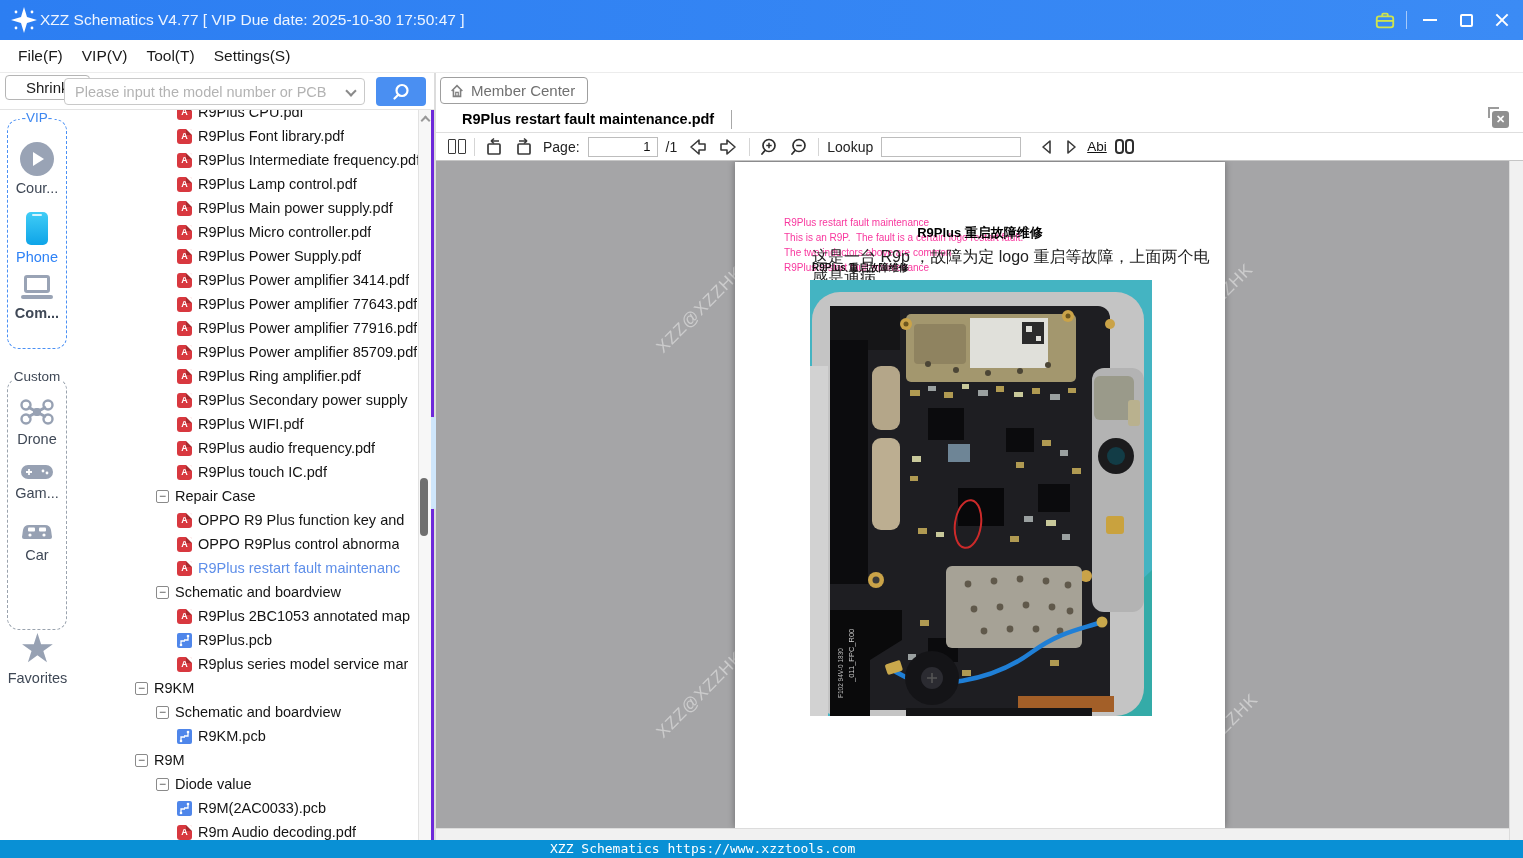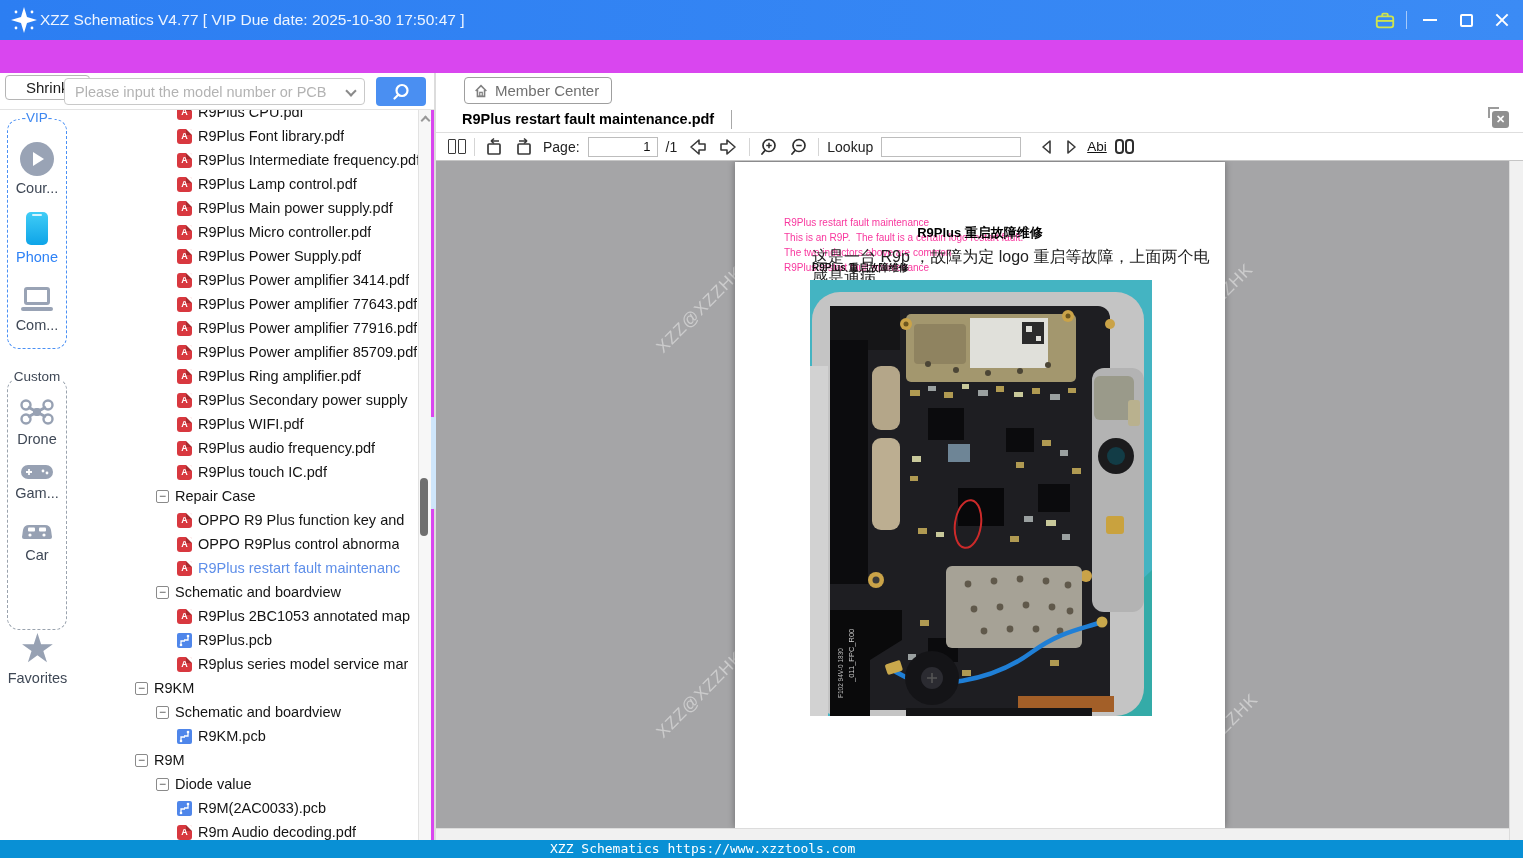--- a/index.html
+++ b/index.html
@@ -1,17 +1,17 @@
 <!DOCTYPE html>
 <html><head>
 <meta charset="utf-8">
 <style>
   html,body{margin:0;padding:0;background:#444;}
   *{box-sizing:border-box;font-family:"Liberation Sans",sans-serif;}
-  .app{position:relative;width:1523px;height:858px;background:#d946ef;overflow:hidden;}
+  .app{position:relative;width:1523px;height:858px;background:#6d28d9;overflow:hidden;}
 
   
   .titlebar{position:absolute;left:0;top:0;width:1523px;height:40px;background:linear-gradient(90deg,#2c7ef2,#3b8bf5);}
   .app-logo{position:absolute;left:9px;top:5px;width:30px;height:30px;}
   .title-text{position:absolute;left:40px;top:0;height:40px;line-height:40px;color:#eef5ff;font-size:15.5px;}
   .tb-icons{position:absolute;right:8px;top:0;height:40px;display:flex;align-items:center;gap:10px;}
   .tb-divider{width:1px;height:18px;background:rgba(255,255,255,.55);}
   .winbtn{width:26px;height:26px;display:flex;align-items:center;justify-content:center;position:relative;cursor:default;}
   .minbar{width:14px;height:2px;background:#fff;}
   .maxbox{width:13px;height:13px;border:2px solid #fff;border-radius:2px;}
@@ -69,21 +69,21 @@
 
   .tree-scroll{position:absolute;left:418px;top:110px;width:13px;height:730px;background:#f7f7f7;border-left:1px solid #e2e2e2;}
   .tree-scroll .up{position:absolute;left:3px;top:7px;width:7px;height:7px;border-left:2px solid #999;border-top:2px solid #999;transform:rotate(45deg);}
   .tree-thumb{position:absolute;left:2px;top:478px;width:8px;height:58px;border-radius:4px;background:#6f6f6f;}
 
   .vdivider{position:absolute;left:434px;top:73px;width:2px;height:767px;background:#dcdcdc;}
   .collapse-handle{position:absolute;left:431px;top:417px;width:14px;height:92px;background:#cfe6fb;border-radius:0 12px 12px 0;display:flex;align-items:center;justify-content:center;color:#3d87f0;font-size:13px;}
 
   
   .main{position:absolute;left:436px;top:73px;width:1087px;height:767px;background:#fff;}
-  .member-btn{position:absolute;left:28px;top:4px;height:27px;padding:0 12px 0 8px;border:1px solid #9f9f9f;border-radius:4px;display:flex;align-items:center;gap:6px;font-size:15px;color:#707070;background:#fff;}
+  .member-btn{position:absolute;left:4px;top:4px;height:27px;padding:0 12px 0 8px;border:1px solid #9f9f9f;border-radius:4px;display:flex;align-items:center;gap:6px;font-size:15px;color:#707070;background:#fff;}
   .tabrow{position:absolute;left:0;top:33px;width:1179px;height:27px;border-bottom:1px solid #dedede;}
   .tab-title{position:absolute;left:26px;top:0;height:27px;line-height:26px;font-size:14.5px;font-weight:bold;color:#000;}
   .tab-sep{position:absolute;left:295px;top:4px;width:1px;height:19px;background:#a8a8a8;}
   .closeall{position:absolute;left:1056px;top:5px;width:17px;height:17px;background:#8f8f8f;border-radius:3px;color:#fff;font-size:11px;font-weight:bold;text-align:center;line-height:17px;}
   .closeall::before{content:'';position:absolute;left:-4px;top:-4px;width:9px;height:9px;border-left:2px solid #9b9b9b;border-top:2px solid #9b9b9b;}
 
   .pdftoolbar{position:absolute;left:0;top:60px;width:1087px;height:28px;border-bottom:1px solid #c6c6c6;display:flex;align-items:center;padding-left:12px;gap:8px;font-size:14px;color:#222;}
   .tsep{width:1px;height:18px;background:#d5d5d5;}
   .tbtn{display:flex;align-items:center;justify-content:center;height:22px;}
   .twopage{display:flex;gap:2px;}
@@ -136,20 +136,27 @@
         </div>
       <div class="winbtn">
           <div class="maxbox"></div>
         </div>
       <div class="winbtn">
           <div class="xwrap"></div>
         </div>
     </div>
   </div>
 
+  <div class="menubar">
+
+  <span class="menu-item">File(F)</span>
+      <span class="menu-item">VIP(V)</span>
+      <span class="menu-item">Tool(T)</span>
+      <span class="menu-item">Settings(S)</span>
+    </div>
 
   <div class="searchrow">
     <div class="shrink-btn">Shrink</div>
     <div class="combo">
       <input placeholder="Please input the model number or PCB" style="">
       <span class="chev"></span>
     </div>
     <div class="search-btn">
       <svg width="22" height="22" viewBox="0 0 22 22">
         <circle cx="12" cy="9.5" r="5.5" fill="none" stroke="#fff" stroke-width="2.2"></circle>
@@ -164,21 +171,21 @@
       <div class="railitem" style="margin-top:22px;">
         <div class="playcirc">
             <div class="tri"></div>
           </div>
         <span class="raillabel">Cour...</span>
       </div>
       <div class="railitem" style="margin-top:16px;">
         <div class="phoneic"></div>
         <span class="raillabel active">Phone</span>
       </div>
-      <div class="railitem" style="margin-top:22px;">
+      <div class="railitem" style="margin-top:10px;font-weight:bold;">
         <div class="lapic">
             <div class="scr"></div>
             <div class="base"></div>
           </div>
         <span class="raillabel">Com...</span>
       </div>
     </div>
 
     <div class="dashedbox gray" style="top:268px;height:252px;">
       <span class="boxlabel gray">Custom</span>

